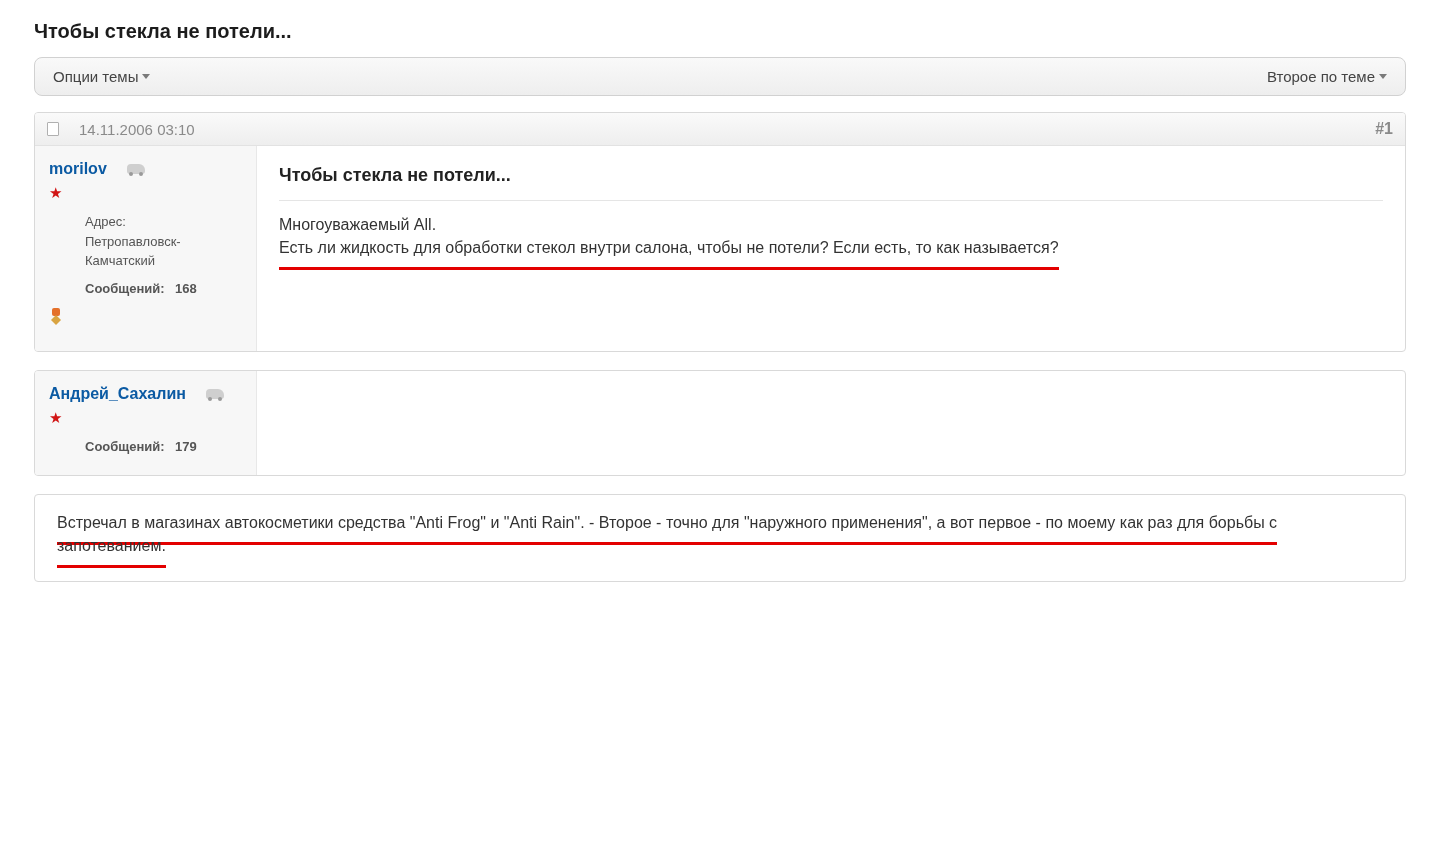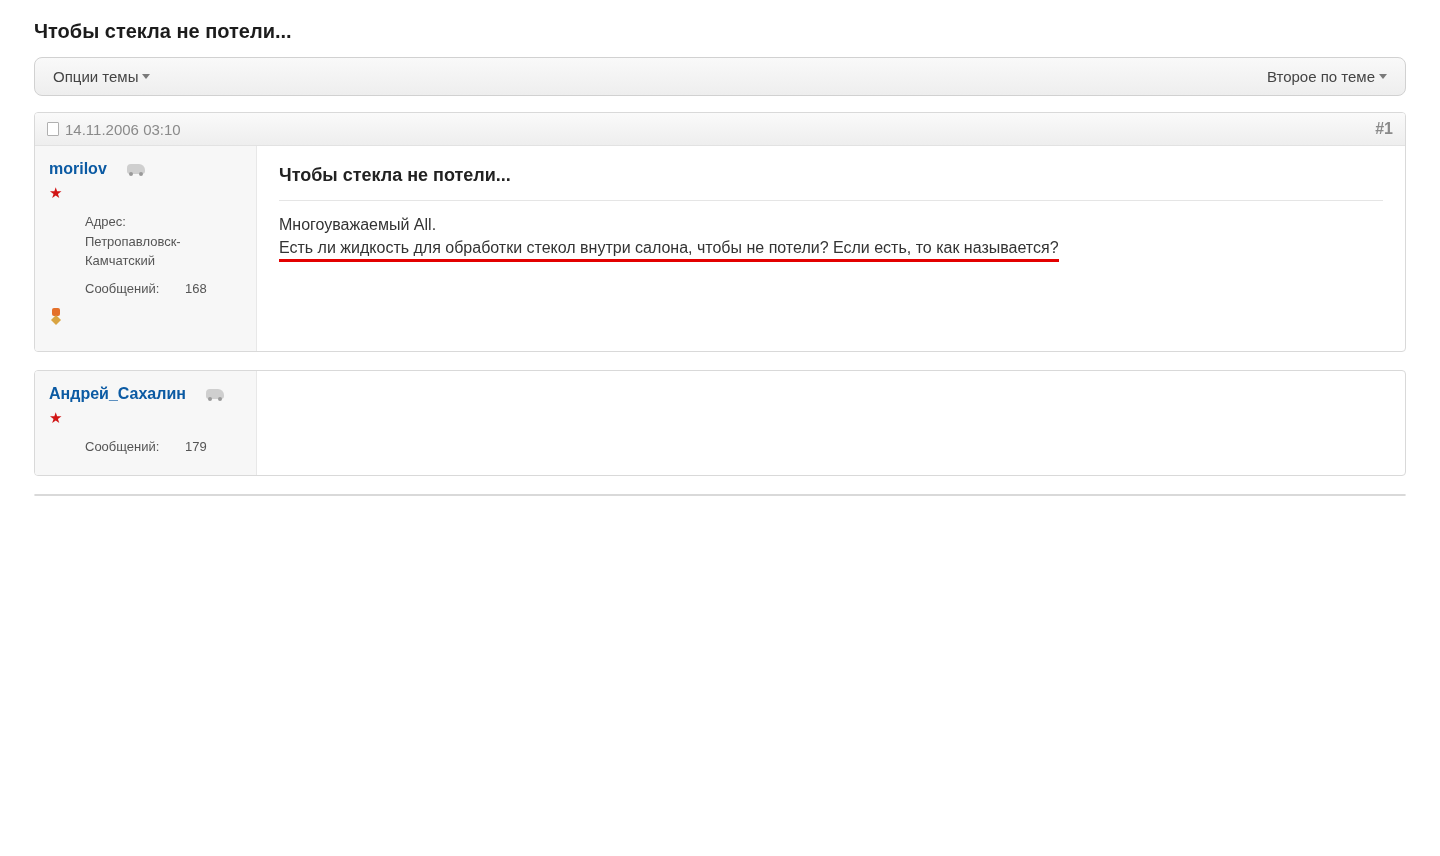--- a/index.html
+++ b/index.html
@@ -53,21 +53,21 @@
       display: flex;
       align-items: center;
       justify-content: space-between;
       color: #8a8a8a;
       font-size: 15px;
       border-bottom: 1px solid #e2e2e2;
     }
     .post-header-left {
       display: inline-flex;
       align-items: center;
-      gap: 6px;
+      gap: 20px;
     }
     .page-glyph {
       width: 12px;
       height: 14px;
       border: 1px solid #b0b0b0;
       border-radius: 1px;
       background: #fff;
       display: inline-block;
     }
     .post-number a {
@@ -125,21 +125,21 @@
       letter-spacing: 1px;
       margin-top: 4px;
     }
     .user-meta {
       margin-top: 10px;
       line-height: 1.5;
       margin-left: 36px;
     }
     .user-meta .row {
       display: flex;
-      gap: 10px;
+      font-weight: bold;
     }
     .user-meta .label {
       min-width: 90px;
     }
     .medal {
       margin-top: 10px;
       font-size: 18px;
     }
     .medal-icon {
       display:inline-block;
@@ -171,21 +171,21 @@
     .post-subject {
       font-size: 18px;
       font-weight: bold;
       color: #222;
       padding-bottom: 12px;
       margin-bottom: 12px;
       border-bottom: 1px solid #e5e5e5;
     }
     .underline-red {
       border-bottom: 3px solid #e30000;
-      padding-bottom: 3px;
+      padding-bottom: 11px;
       display: inline;
     }
     .avatar {
       width: 64px;
       height: 64px;
       border: 1px solid #bbb;
       background: #222;
       margin-top: 8px;
       position: relative;
       overflow: hidden;
@@ -270,15 +270,18 @@
           </a><div class="red-star">★</div><div class="user-meta">
             <div class="row" style="margin-top: 8px;">
               <span class="label">Сообщений:</span>
               <span>179</span>
             </div>
           </div></div>
       </div>
     </div>
     <div class="post">
       <div class="post-body">
+        <div class="content-col">
+          <div><span class="underline-red">Встречал в магазинах автокосметики средства "Anti Frog" и "Anti Rain". - Второе - точно для "наружного применения", а вот первое - по моему как раз для борьбы с запотеванием.</span></div>
+        </div>
       </div>
     </div>
   </div>
 
 </body></html>

